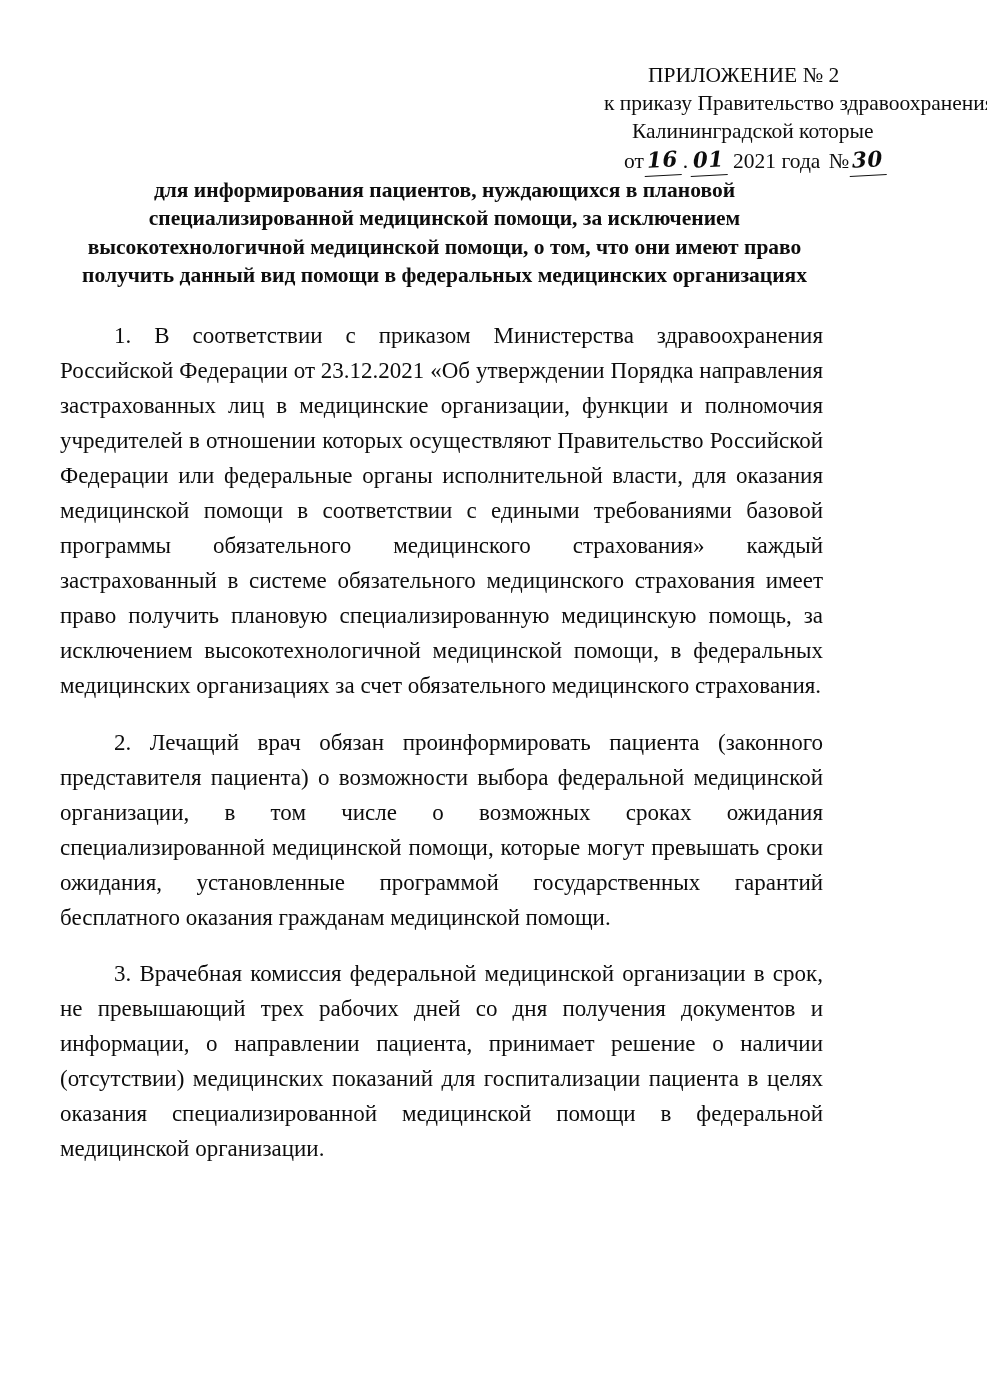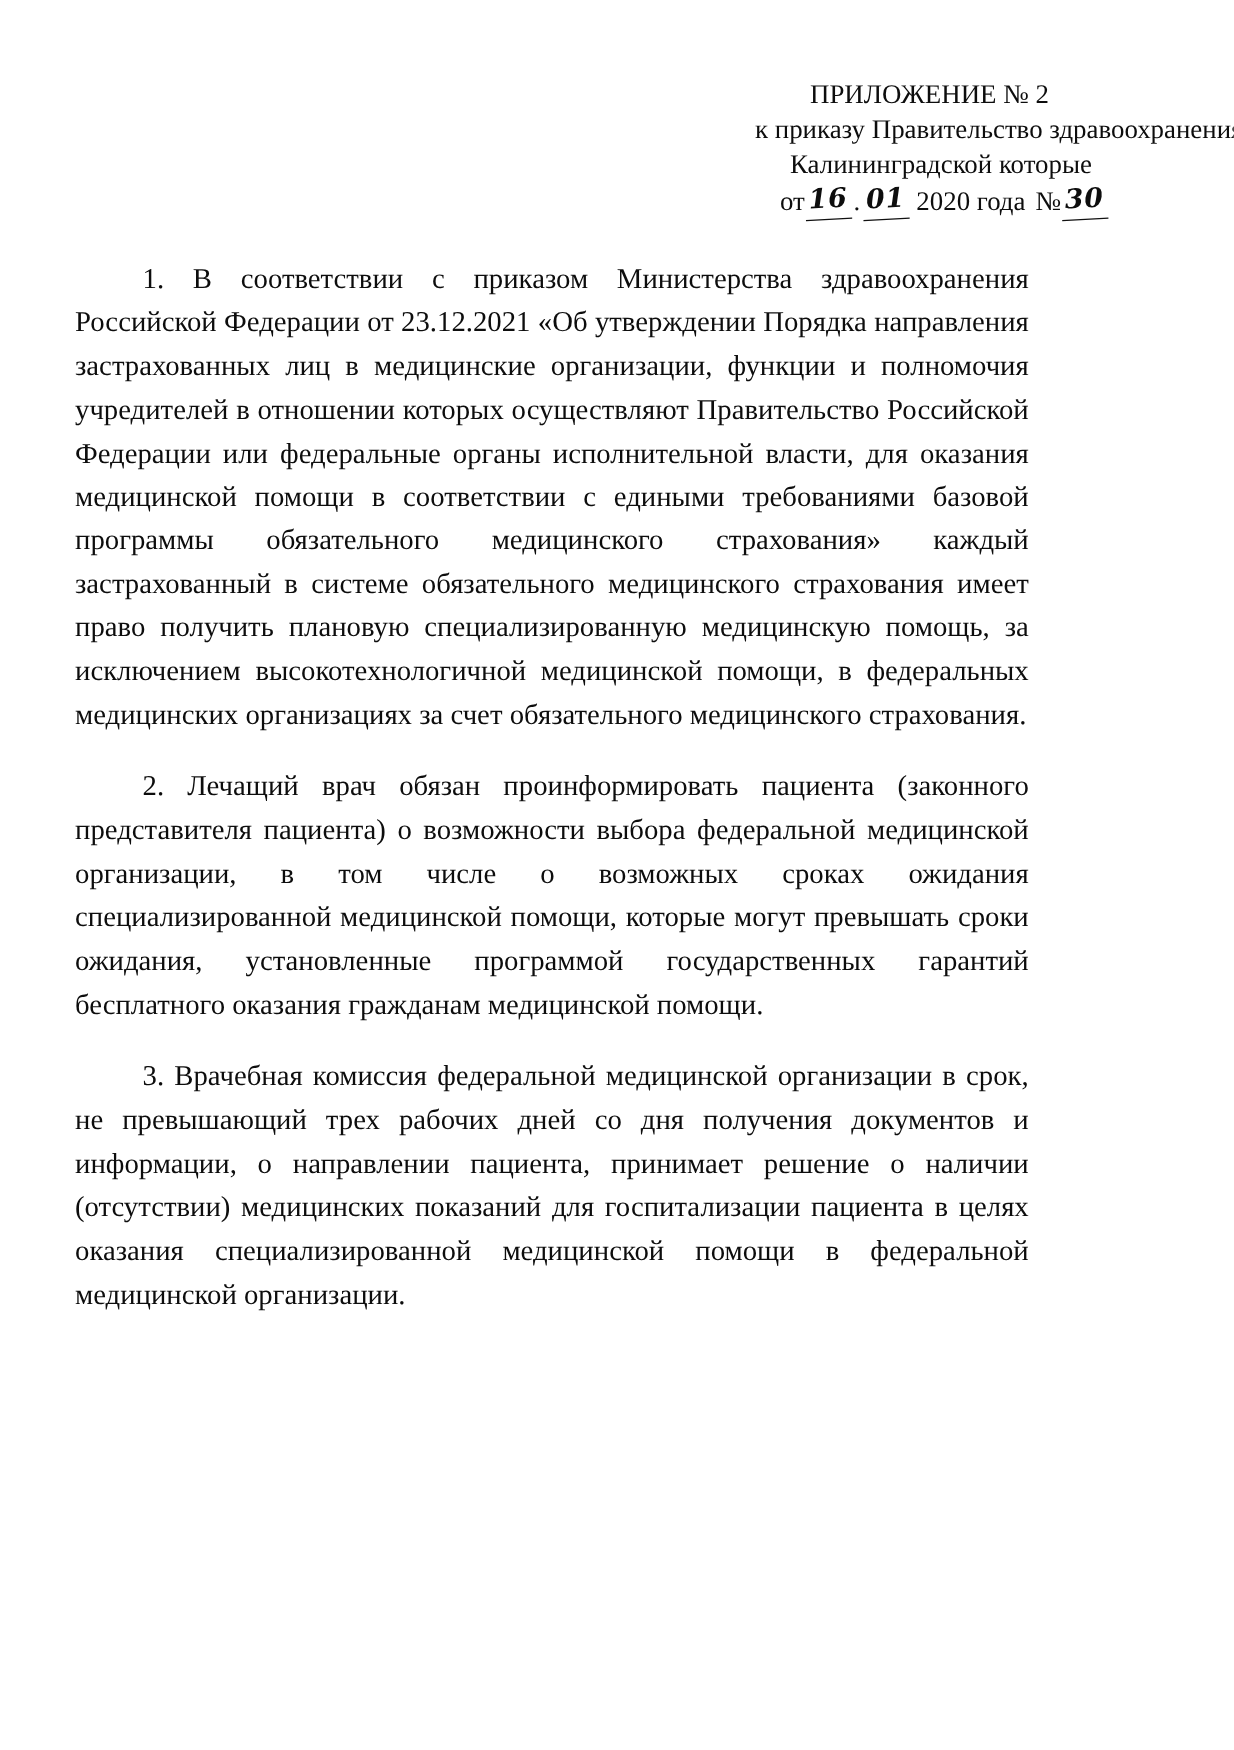--- a/index.html
+++ b/index.html
@@ -108,24 +108,25 @@
 
   <div class="header-block">
     <div class="header-line-1">ПРИЛОЖЕНИЕ № 2</div>
     <div class="header-line-2">к приказу Правительство здравоохранения</div>
     <div class="header-line-3">Калининградской которые</div>
     <div class="header-line-4">
       <span>от</span>
       <span class="ul u-day hand">16</span>
       <span class="dot-sep">.</span>
       <span class="ul u-month hand">01</span>
-      <span style="padding-left:6px">2020 года</span>
+      <span style="padding-left:6px">2021 года</span>
       <span style="padding-left:8px">№</span>
       <span class="ul u-num hand">30</span>
     </div>
   </div>
 
+  <div class="subtitle">для информирования пациентов, нуждающихся в плановой специализированной медицинской помощи, за исключением высокотехнологичной медицинской помощи, о том, что они имеют право получить данный вид помощи в федеральных медицинских организациях</div>
 
   <div class="para first">1. В соответствии с приказом Министерства здравоохранения Российской Федерации от 23.12.2021 «Об утверждении Порядка направления застрахованных лиц в медицинские организации, функции и полномочия учредителей в отношении которых осуществляют Правительство Российской Федерации или федеральные органы исполнительной власти, для оказания медицинской помощи в соответствии с едиными требованиями базовой программы обязательного медицинского страхования» каждый застрахованный в системе обязательного медицинского страхования имеет право получить плановую специализированную медицинскую помощь, за исключением высокотехнологичной медицинской помощи, в федеральных медицинских организациях за счет обязательного медицинского страхования.</div>
   <div class="para">2. Лечащий врач обязан проинформировать пациента (законного представителя пациента) о возможности выбора федеральной медицинской организации, в том числе о возможных сроках ожидания специализированной медицинской помощи, которые могут превышать сроки ожидания, установленные программой государственных гарантий бесплатного оказания гражданам медицинской помощи.</div>
   <div class="para">3. Врачебная комиссия федеральной медицинской организации в срок, не превышающий трех рабочих дней со дня получения документов и информации, о направлении пациента, принимает решение о наличии (отсутствии) медицинских показаний для госпитализации пациента в целях оказания специализированной медицинской помощи в федеральной медицинской организации.</div>
 
 </div>
 
 </body></html>

